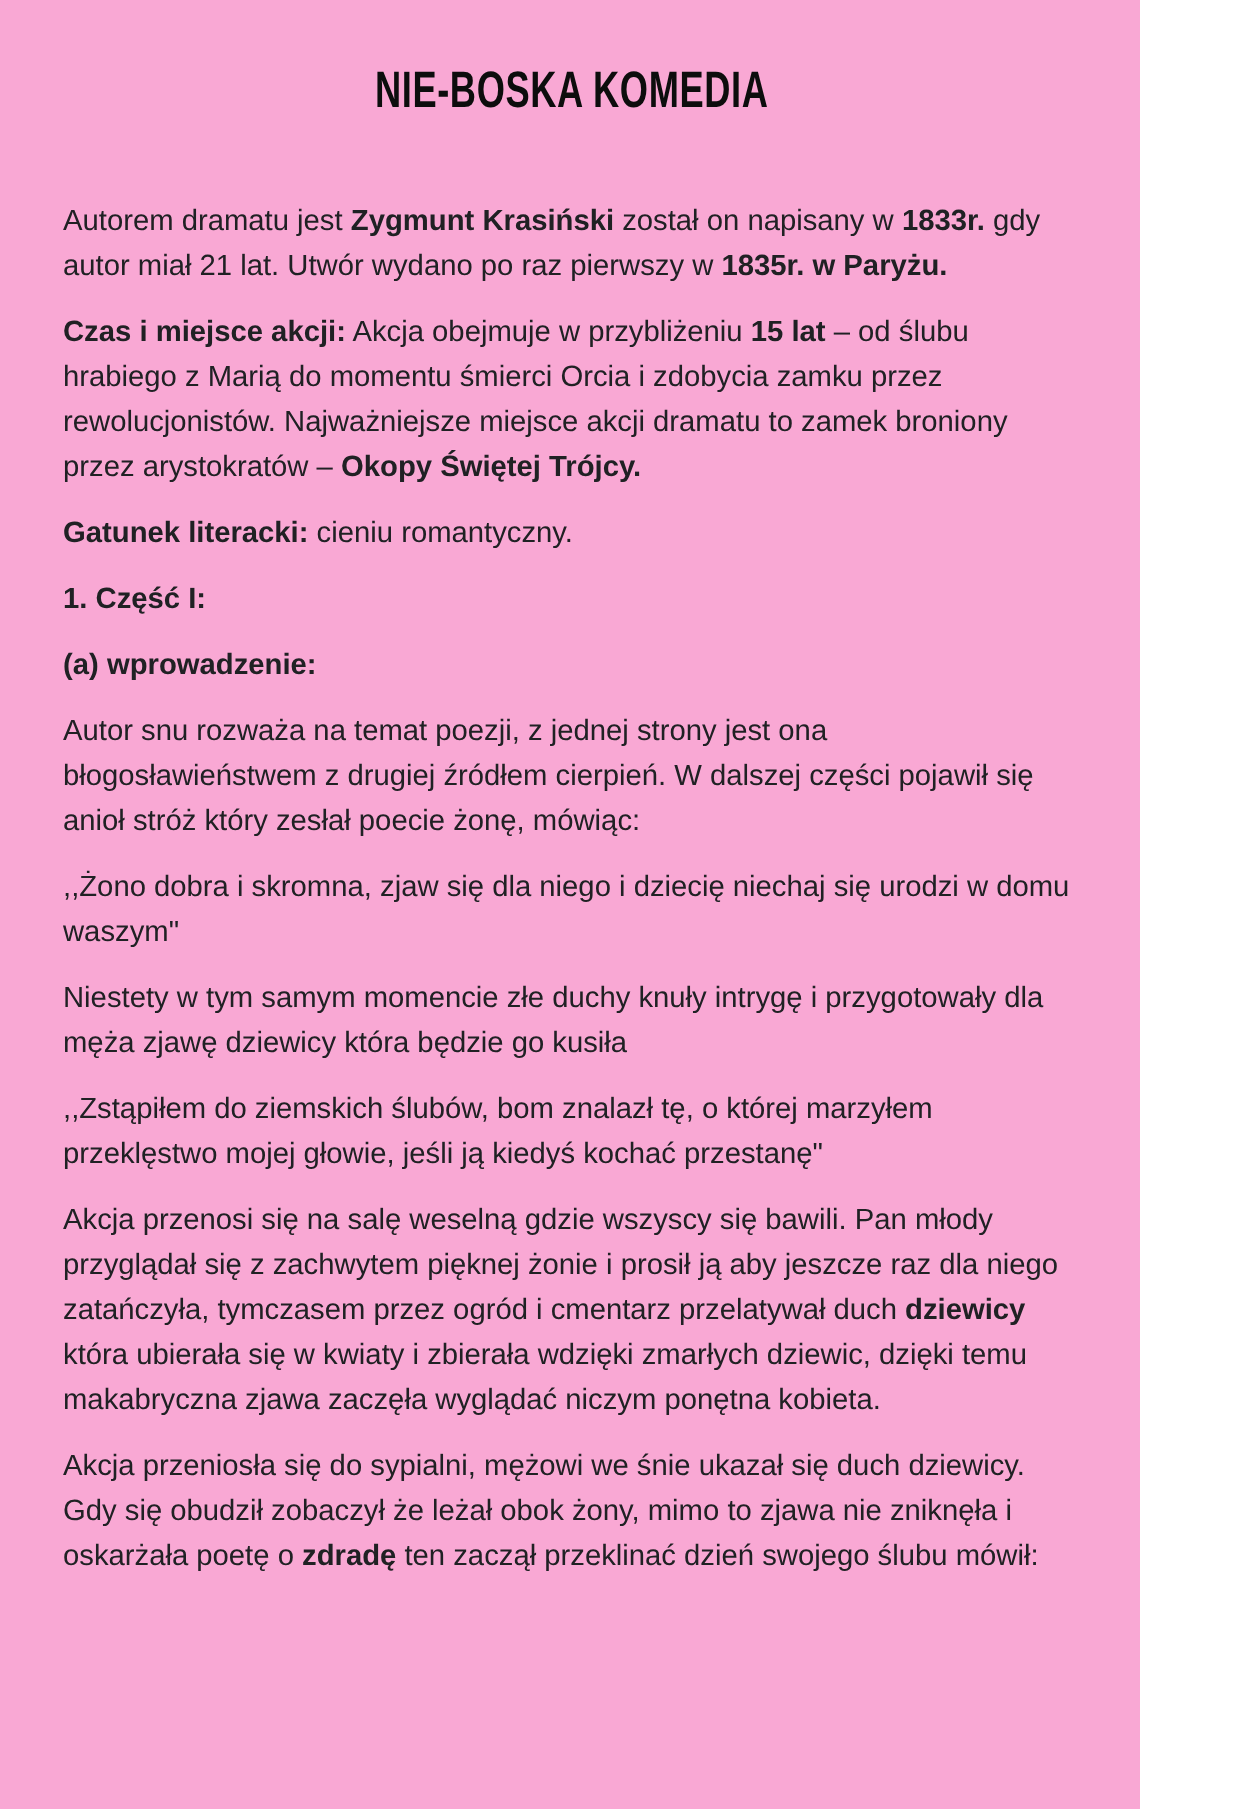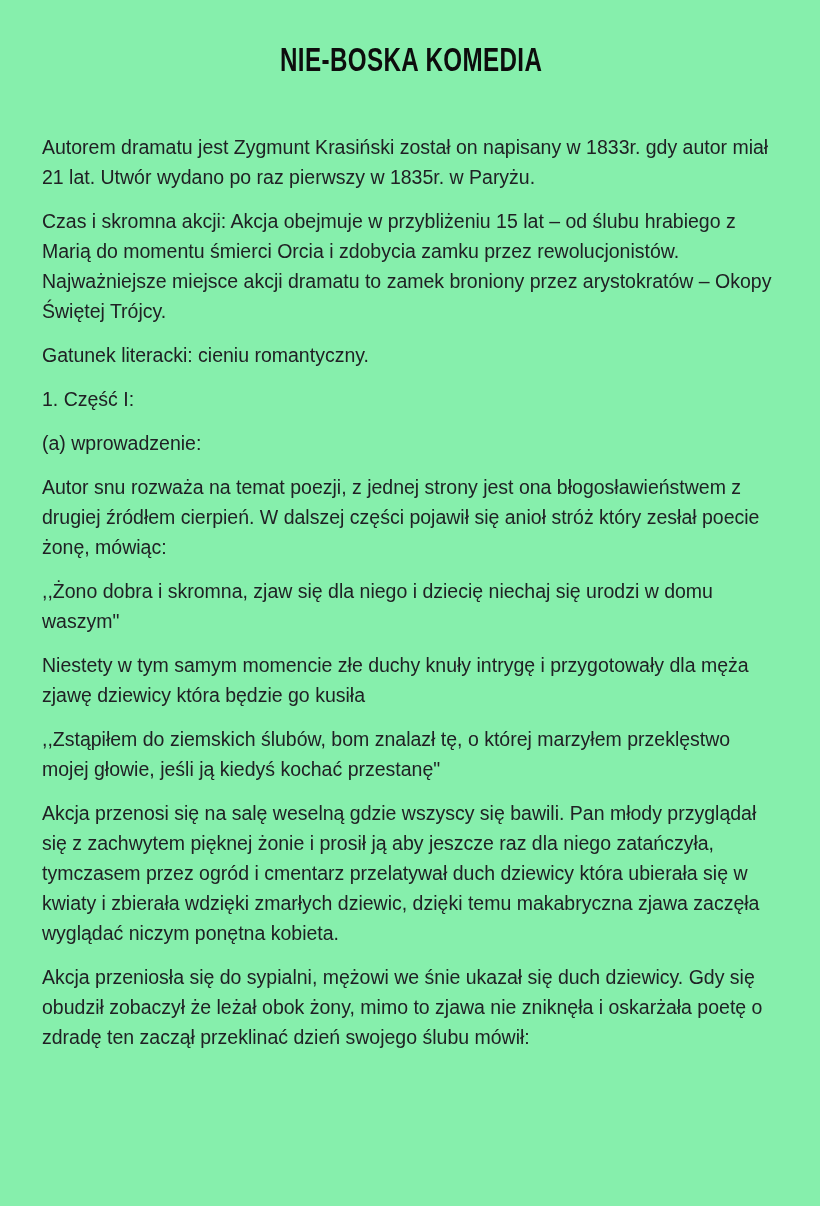--- a/index.html
+++ b/index.html
@@ -9,24 +9,24 @@
   }
   body {
     width: 828px;
     height: 1206px;
     overflow: hidden;
     font-family: "Liberation Sans", sans-serif;
     color: #202124;
   }
   .page {
     box-sizing: border-box;
-    width: 820px;
+    width: 760px;
     height: 1206px;
     padding: 44px 40px 0 42px;
-    background: #86efac;
+    background: #f9a8d4;
   }
   .title {
     margin: 0 0 56px 0;
     text-align: center;
     font-size: 31px;
     line-height: 32px;
     font-weight: 800;
     color: #0d0d0d;
   }
   .title-inner {
@@ -38,31 +38,31 @@
   }
   .doc-body p.para {
     margin: 0 0 14px 0;
     font-size: 19.5px;
     line-height: 30px;
     max-width: 748px;
   }
   .doc-body p.para.quote {
   }
   .run-bold {
-    font-weight: normal;
+    font-weight: bold;
   }
 </style>
 </head>
 <body>
 
 <div class="page">
   <h1 class="title"><span class="title-inner">NIE-BOSKA KOMEDIA</span></h1>
   <main class="doc-body">
       <p class="para"><span>Autorem dramatu jest </span><span class="run-bold">Zygmunt Krasiński</span><span> został on napisany w </span><span class="run-bold">1833r.</span><span> gdy autor miał 21 lat. Utwór wydano po raz pierwszy w </span><span class="run-bold">1835r. w Paryżu.</span></p>
-      <p class="para"><span class="run-bold">Czas i skromna akcji:</span><span> Akcja obejmuje w przybliżeniu </span><span class="run-bold">15 lat</span><span> – od ślubu hrabiego z Marią do momentu śmierci Orcia i zdobycia zamku przez rewolucjonistów. Najważniejsze miejsce akcji dramatu to zamek broniony przez arystokratów – </span><span class="run-bold">Okopy Świętej Trójcy.</span></p>
+      <p class="para"><span class="run-bold">Czas i miejsce akcji:</span><span> Akcja obejmuje w przybliżeniu </span><span class="run-bold">15 lat</span><span> – od ślubu hrabiego z Marią do momentu śmierci Orcia i zdobycia zamku przez rewolucjonistów. Najważniejsze miejsce akcji dramatu to zamek broniony przez arystokratów – </span><span class="run-bold">Okopy Świętej Trójcy.</span></p>
       <p class="para"><span class="run-bold">Gatunek literacki:</span><span> cieniu romantyczny.</span></p>
       <p class="para"><span class="run-bold">1. Część I:</span></p>
       <p class="para"><span class="run-bold">(a) wprowadzenie:</span></p>
       <p class="para"><span>Autor snu rozważa na temat poezji, z jednej strony jest ona błogosławieństwem z drugiej źródłem cierpień. W dalszej części pojawił się anioł stróż który zesłał poecie żonę, mówiąc:</span></p>
       <p class="para quote"><span>,,Żono dobra i skromna, zjaw się dla niego i dziecię niechaj się urodzi w domu waszym"</span></p>
       <p class="para"><span>Niestety w tym samym momencie złe duchy knuły intrygę i przygotowały dla męża zjawę dziewicy która będzie go kusiła</span></p>
       <p class="para quote"><span>,,Zstąpiłem do ziemskich ślubów, bom znalazł tę, o której marzyłem przeklęstwo mojej głowie, jeśli ją kiedyś kochać przestanę"</span></p>
       <p class="para"><span>Akcja przenosi się na salę weselną gdzie wszyscy się bawili. Pan młody przyglądał się z zachwytem pięknej żonie i prosił ją aby jeszcze raz dla niego zatańczyła, tymczasem przez ogród i cmentarz przelatywał duch </span><span class="run-bold">dziewicy</span><span> która ubierała się w kwiaty i zbierała wdzięki zmarłych dziewic, dzięki temu makabryczna zjawa zaczęła wyglądać niczym ponętna kobieta.</span></p>
       <p class="para"><span>Akcja przeniosła się do sypialni, mężowi we śnie ukazał się duch dziewicy. Gdy się obudził zobaczył że leżał obok żony, mimo to zjawa nie zniknęła i oskarżała poetę o </span><span class="run-bold">zdradę</span><span> ten zaczął przeklinać dzień swojego ślubu mówił:</span></p>
     </main>

